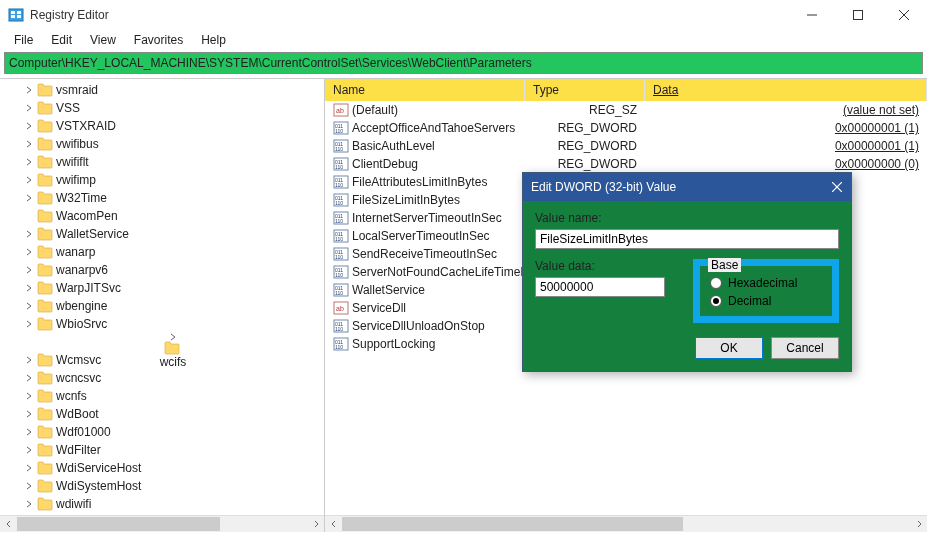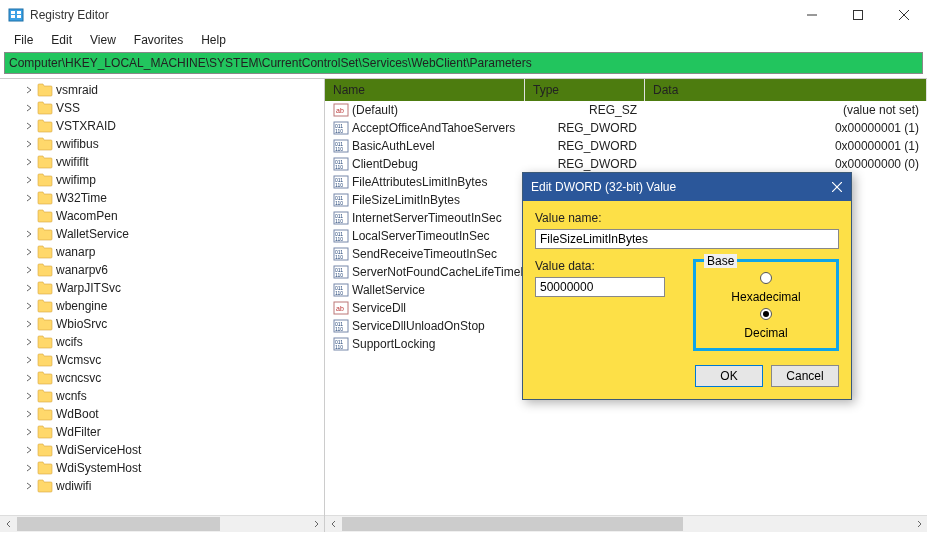--- a/index.html
+++ b/index.html
@@ -93,34 +93,34 @@
   .tree-label { font-size: 12px; color: #222; }
   .list-pane {
     flex: 1;
     position: relative;
     overflow: hidden;
   }
   .list-header {
     display: flex;
     height: 22px;
     align-items: flex-end;
-    background: #4d7c0f;
+    background: #fde047;
   }
   .list-header .col {
     padding: 0 8px;
     font-size: 12px;
     color: #222;
     border-right: 1px solid #e0e0e0;
     height: 100%;
     display: flex;
     align-items: center;
   }
   .col-name { width: 200px; }
   .col-type { width: 120px; }
-  .col-data { flex: 1; }
+  .col-data { flex: 1; text-decoration: underline; }
   .list-body { }
   .list-row {
     display: flex;
     height: 18px;
     align-items: center;
     text-align: right;
   }
   .list-row .cell { padding: 0 8px; font-size: 12px; color: #222; overflow: hidden; white-space: nowrap; text-overflow: ellipsis; }
   .val-icon {
     width: 16px; height: 16px;
@@ -146,21 +146,21 @@
   .hscroll .thumb {
     position: absolute; top:1px; bottom:1px; left:0;
     width: 50%; background: #ccc;
   }
   
   .dialog {
     position: absolute;
     left: 522px;
     top: 172px;
     width: 330px;
-    background: #fde047;
+    background: #15803d;
     box-shadow: 3px 3px 10px rgba(0,0,0,.3);
     border: 1px solid #3c5a78;
   }
   .dlg-title {
     height: 28px;
     background: #2b579a;
     color: #fff;
     display: flex;
     align-items: center;
     padding: 0 8px;
@@ -184,39 +184,38 @@
     border: 1px solid #888;
     background: #fff;
     padding: 0 4px;
     font-size: 12px;
     font-family: inherit;
   }
   .dlg-row2 { display: flex; gap: 18px; margin-top: 10px; }
   .dlg-left { flex: 0 0 140px; }
   .dlg-left .dlg-input { width: 130px; }
   .fieldset {
-    border: 3px solid #0ea5e9;
+    border: 7px solid #0ea5e9;
     padding: 6px 10px 8px 10px;
     position: relative;
     flex: 1;
   }
   .fieldset .legend {
     position: absolute;
     top: -8px; left: 8px;
     background: #f0f0f0;
     padding: 0 3px;
     font-size: 12px;
   }
   .radio-row {
     display: flex;
     align-items: center;
     gap: 6px;
     margin-top: 4px;
     font-size: 12px;
-    flex-direction: column;
   }
   .radio {
     width: 12px; height: 12px;
     border: 1px solid #555;
     border-radius: 50%;
     display: inline-flex;
     align-items: center;
     justify-content: center;
     background: #fff;
   }
@@ -464,21 +463,21 @@
               <polyline points="2,1 6,4 2,7" fill="none" stroke="#666" stroke-width="1"></polyline>
             </svg>
           </span>
           <span class="folder-icon">
             <svg viewBox="0 0 16 14">
               <path d="M1 3 L1 12 Q1 13 2 13 L14 13 Q15 13 15 12 L15 4 Q15 3 14 3 L7 3 L6 1 L2 1 Q1 1 1 2 Z" fill="#ffd86b" stroke="#d6a63c" stroke-width="0.6"></path>
             </svg>
           </span>
           <span class="tree-label">WbioSrvc</span>
         </div>
-        <div class="tree-row" style="padding-left: 20px;">
+        <div class="tree-row" style="padding-left: 20px; flex-direction: column;">
           <span class="expander">
             <svg viewBox="0 0 8 8">
               <polyline points="2,1 6,4 2,7" fill="none" stroke="#666" stroke-width="1"></polyline>
             </svg>
           </span>
           <span class="folder-icon">
             <svg viewBox="0 0 16 14">
               <path d="M1 3 L1 12 Q1 13 2 13 L14 13 Q15 13 15 12 L15 4 Q15 3 14 3 L7 3 L6 1 L2 1 Q1 1 1 2 Z" fill="#ffd86b" stroke="#d6a63c" stroke-width="0.6"></path>
             </svg>
           </span>
@@ -528,20 +527,33 @@
             <svg viewBox="0 0 8 8">
               <polyline points="2,1 6,4 2,7" fill="none" stroke="#666" stroke-width="1"></polyline>
             </svg>
           </span>
           <span class="folder-icon">
             <svg viewBox="0 0 16 14">
               <path d="M1 3 L1 12 Q1 13 2 13 L14 13 Q15 13 15 12 L15 4 Q15 3 14 3 L7 3 L6 1 L2 1 Q1 1 1 2 Z" fill="#ffd86b" stroke="#d6a63c" stroke-width="0.6"></path>
             </svg>
           </span>
           <span class="tree-label">WdBoot</span>
+        </div>
+        <div class="tree-row" style="padding-left: 20px;">
+          <span class="expander">
+            <svg viewBox="0 0 8 8">
+              <polyline points="2,1 6,4 2,7" fill="none" stroke="#666" stroke-width="1"></polyline>
+            </svg>
+          </span>
+          <span class="folder-icon">
+            <svg viewBox="0 0 16 14">
+              <path d="M1 3 L1 12 Q1 13 2 13 L14 13 Q15 13 15 12 L15 4 Q15 3 14 3 L7 3 L6 1 L2 1 Q1 1 1 2 Z" fill="#ffd86b" stroke="#d6a63c" stroke-width="0.6"></path>
+            </svg>
+          </span>
+          <span class="tree-label">Wdf01000</span>
         </div>
         <div class="tree-row" style="padding-left: 20px;">
           <span class="expander">
             <svg viewBox="0 0 8 8">
               <polyline points="2,1 6,4 2,7" fill="none" stroke="#666" stroke-width="1"></polyline>
             </svg>
           </span>
           <span class="folder-icon">
             <svg viewBox="0 0 16 14">
               <path d="M1 3 L1 12 Q1 13 2 13 L14 13 Q15 13 15 12 L15 4 Q15 3 14 3 L7 3 L6 1 L2 1 Q1 1 1 2 Z" fill="#ffd86b" stroke="#d6a63c" stroke-width="0.6"></path>

